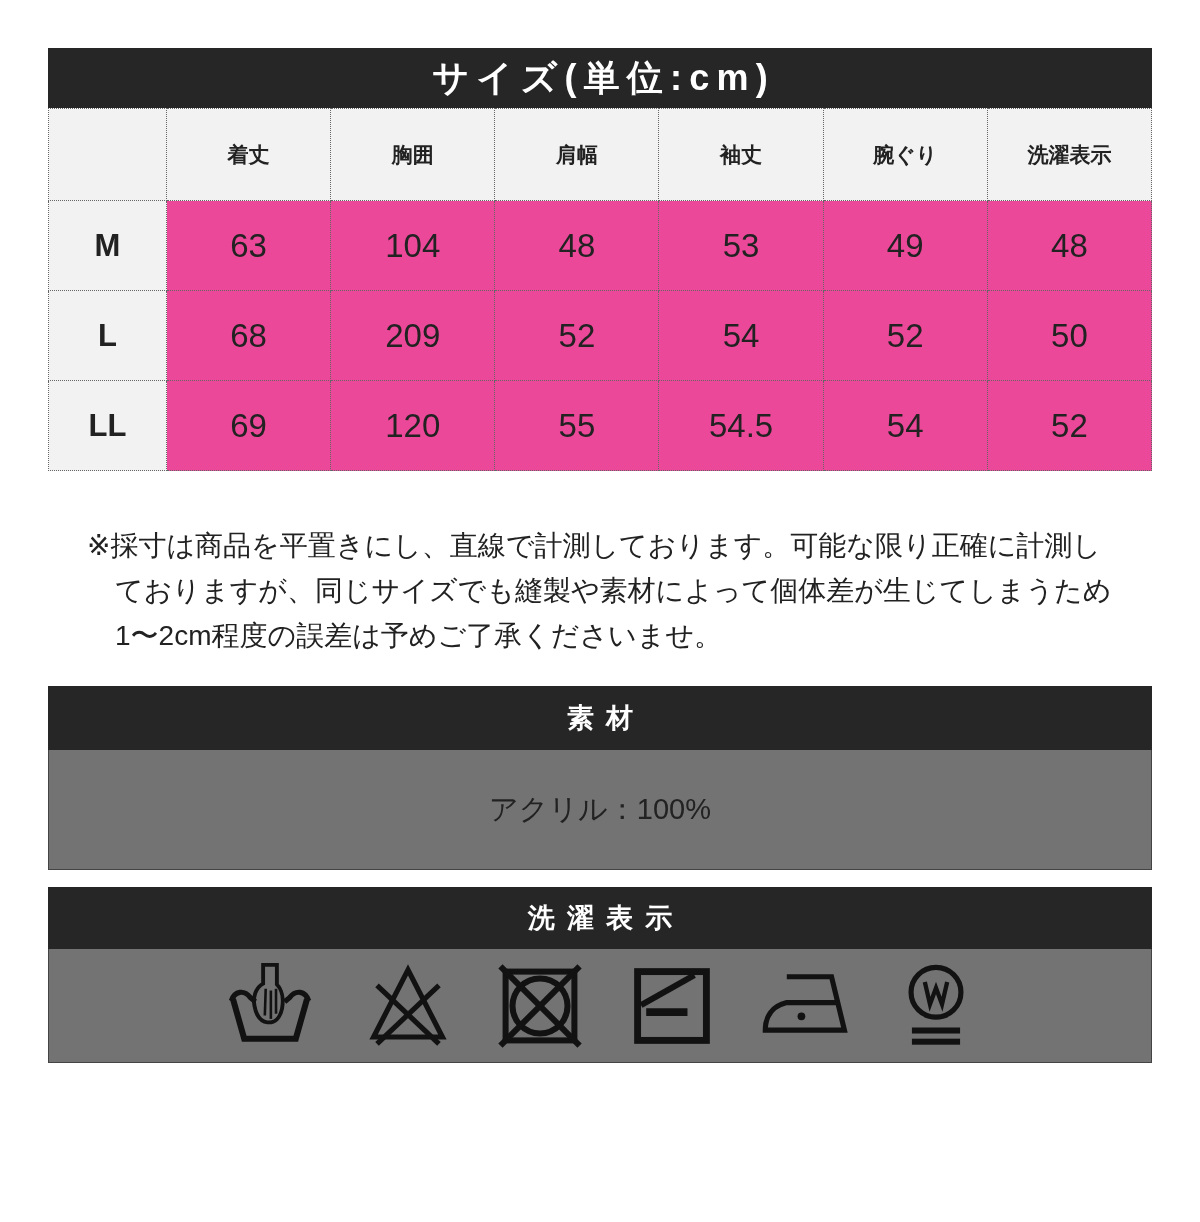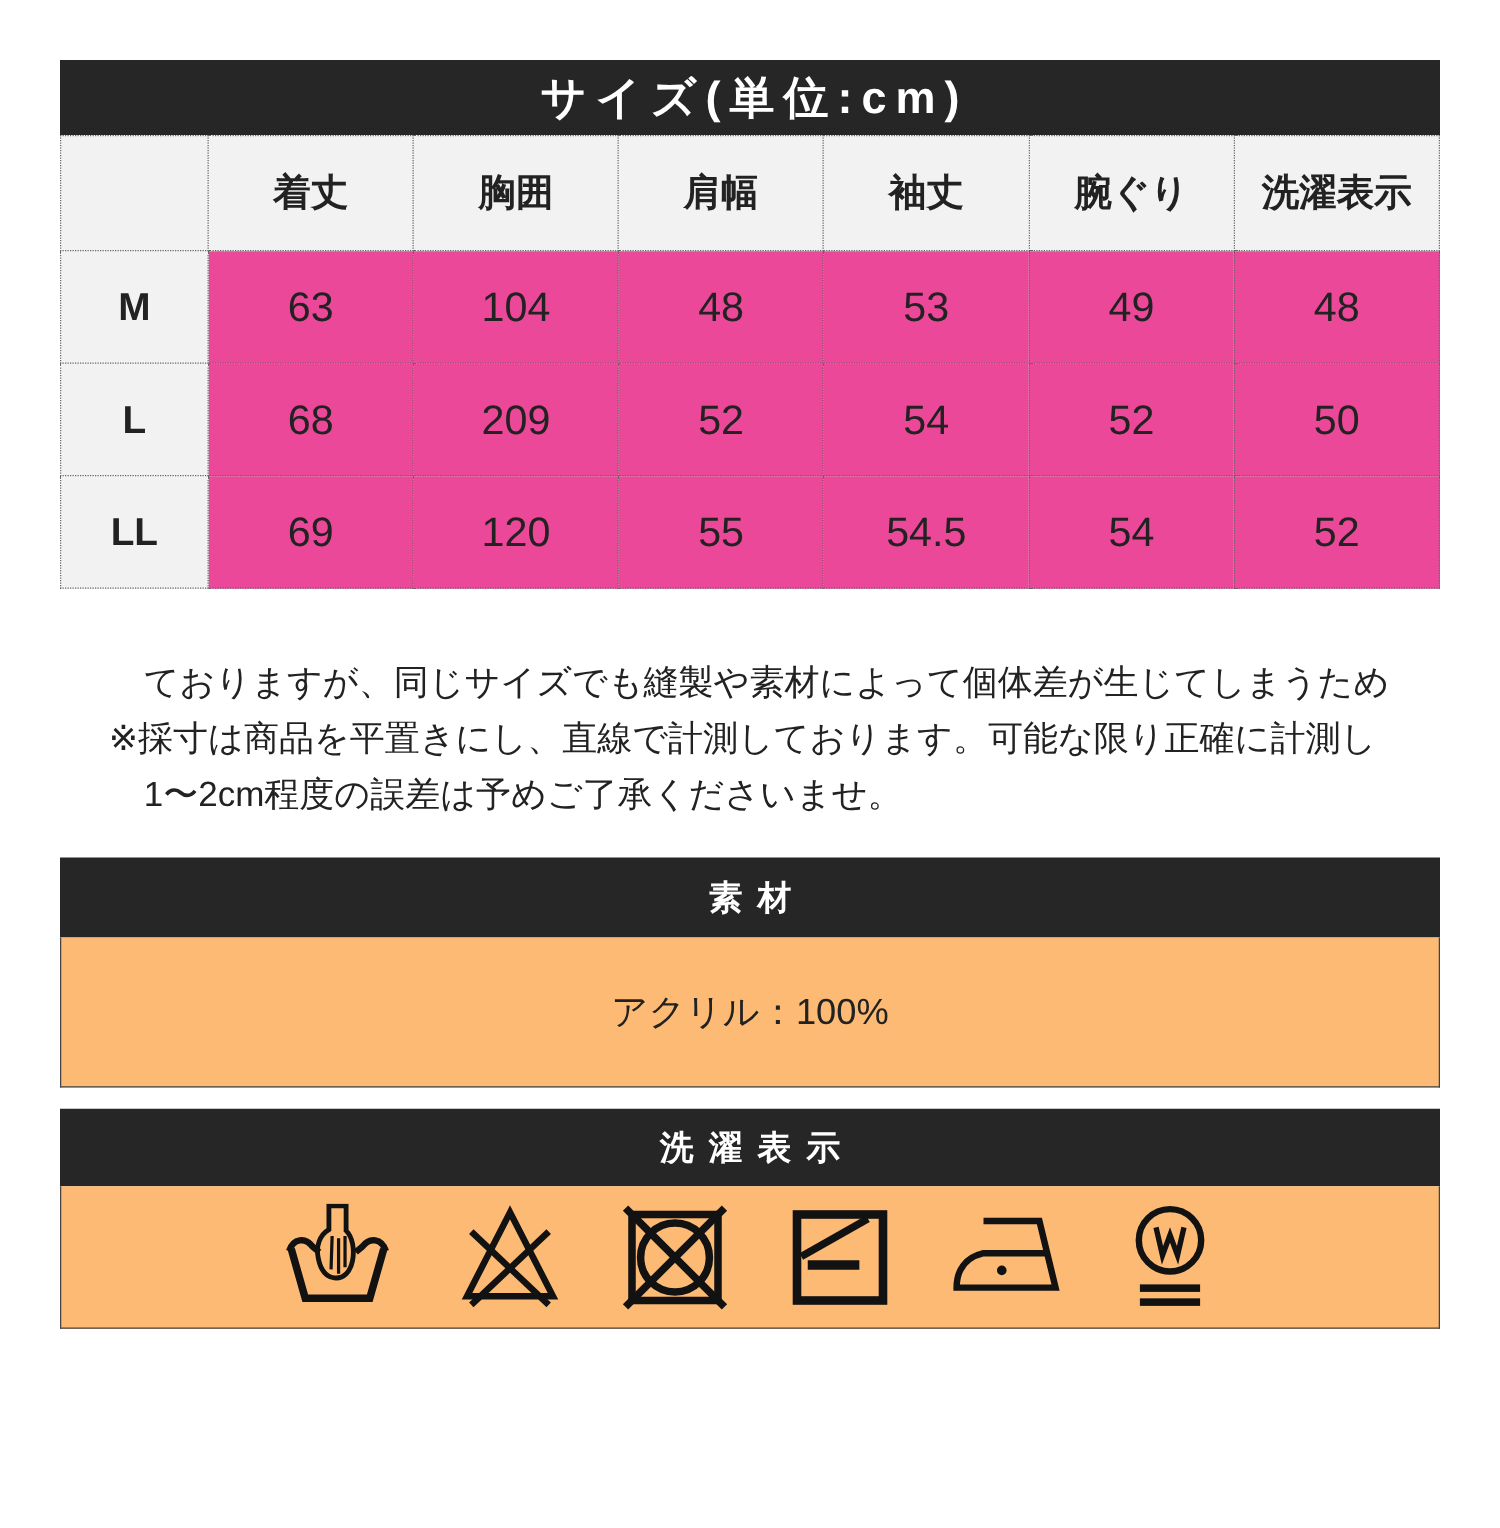--- a/index.html
+++ b/index.html
@@ -32,40 +32,40 @@
   table.size-table{
     width:100%;border-collapse:collapse;table-layout:fixed;
   }
   .size-table col.c-size{width:118px;}
   .size-table th,.size-table td{
     border:1px dotted var(--table-border);
     text-align:center;vertical-align:middle;padding:0;
   }
   .size-table thead th{
     background:var(--cell-shaded-bg);
-    height:92px;font-size:30px;font-weight:bold;
+    height:92px;font-size:21px;font-weight:bold;
   }
   .size-table tbody th{
     background:var(--cell-shaded-bg);
     font-size:31px;font-weight:bold;
   }
   .size-table tbody tr{height:90px;}
   .size-table tbody td{background:#ec4899;font-size:33px;font-weight:normal;}
 
   
   .notes{padding:24px 0 0 39px;font-size:28px;line-height:45px;color:var(--text);}
   .note + .note{margin-top:46px;}
   .note .line{display:block;}
   .note .line.cont{padding-left:28px;}
 
   
   .panel{margin-top:18px;}
   .panel .panel-body{
     border:1px solid var(--panel-border);border-top:none;
-    background:#fdba74;
+    background:#737373;
     display:flex;align-items:center;justify-content:center;
   }
   .material-body{height:120px;font-size:29px;}
   .laundry-panel{margin-top:17px;}
   .laundry-body{height:114px;gap:44px;}
 
   .care-icon{display:block;height:86px;width:88px;}
   .care-icon.wide{width:100px;}
   .care-icon path,.care-icon line,.care-icon polyline,.care-icon rect.o,.care-icon circle.o{
     fill:none;stroke:#121212;stroke-linecap:butt;
@@ -121,22 +121,22 @@
           <td>54.5</td>
           <td>54</td>
           <td>52</td>
         </tr>
       </tbody>
     </table>
   </section>
 
   <div class="notes">
     <p class="note">
+      <span class="line">※採寸は商品を平置きにし、直線で計測しております。可能な限り正確に計測し</span>
       <span class="line cont">ておりますが、同じサイズでも縫製や素材によって個体差が生じてしまうため</span>
-      <span class="line">※採寸は商品を平置きにし、直線で計測しております。可能な限り正確に計測し</span>
       <span class="line cont">1〜2cm程度の誤差は予めご了承くださいませ。</span>
     </p>
   </div>
 
   <section class="panel">
     <div class="bar panel-bar">素材</div>
     <div class="panel-body material-body">アクリル：100%</div>
   </section>
 
   <section class="panel laundry-panel">

